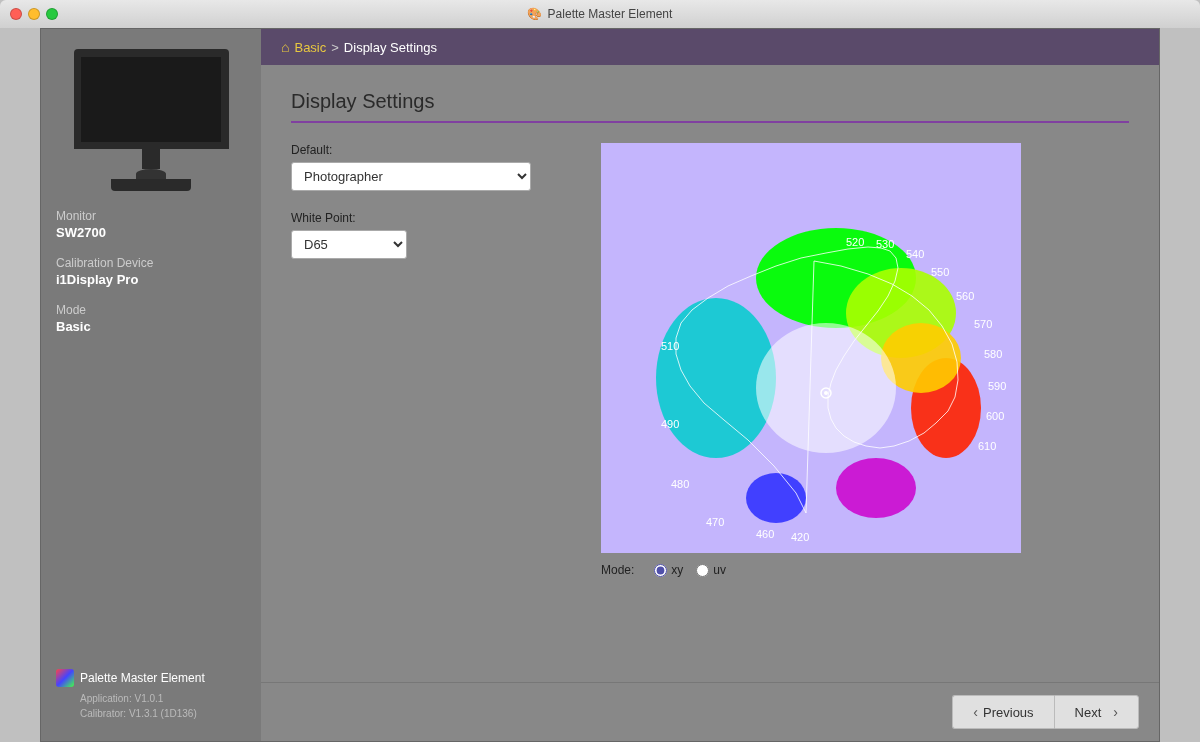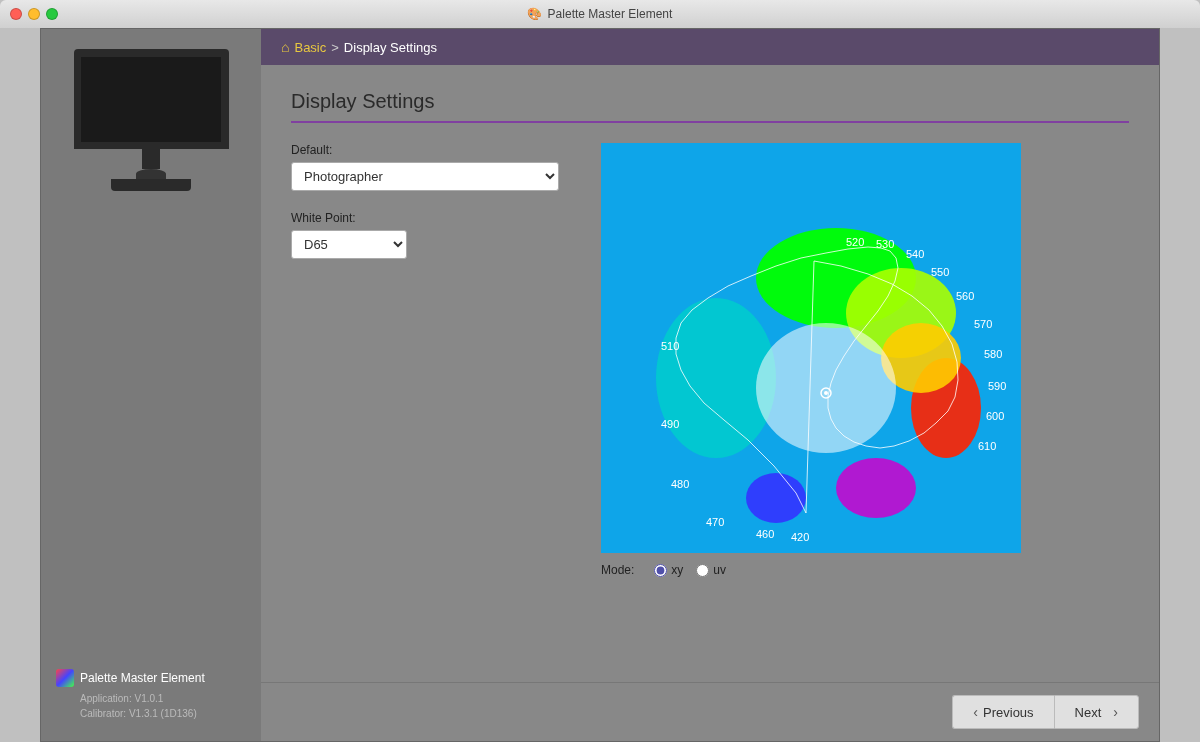--- a/index.html
+++ b/index.html
@@ -218,42 +218,42 @@
     }
     .field-group {
       margin-bottom: 20px;
     }
     .field-label {
       font-size: 12px;
       color: #222;
       margin-bottom: 5px;
     }
     .field-select {
-      width: 268px;
+      width: 240px;
       padding: 5px 8px;
       background: white;
       border: 1px solid #aaa;
       border-radius: 3px;
       font-size: 13px;
       color: #333;
       cursor: pointer;
       appearance: auto;
     }
     .field-select-small {
       width: 116px;
     }
 
     
     .right-panel {
       flex: 1;
     }
     .cie-chart-container {
       width: 420px;
       height: 410px;
-      background: #0ea5e9;
+      background: #c4b5fd;
       position: relative;
       overflow: hidden;
     }
     .cie-canvas {
       width: 100%;
       height: 100%;
     }
     .mode-selector {
       margin-top: 10px;
       display: flex;
@@ -340,20 +340,30 @@
 
     <div class="monitor-image">
       <div class="monitor-bezel">
         <div class="monitor-inner-screen"></div>
       </div>
       <div class="monitor-stand-neck"></div>
       <div class="monitor-stand-arm"></div>
       <div class="monitor-stand-base"></div>
     </div>
 
+    <div class="sidebar-info">
+      <div class="sidebar-label">Monitor</div>
+      <div class="sidebar-value">SW2700</div>
+
+      <div class="sidebar-label">Calibration Device</div>
+      <div class="sidebar-value">i1Display Pro</div>
+
+      <div class="sidebar-label">Mode</div>
+      <div class="sidebar-value">Basic</div>
+    </div>
 
     <div class="sidebar-footer">
       <div class="app-logo">
         <div class="app-logo-icon"></div>
         <span class="app-name">Palette Master Element</span>
       </div>
       <div class="app-meta">
         <div>Application: V1.0.1</div>
         <div>Calibrator: V1.3.1 (1D136)</div>
       </div>

